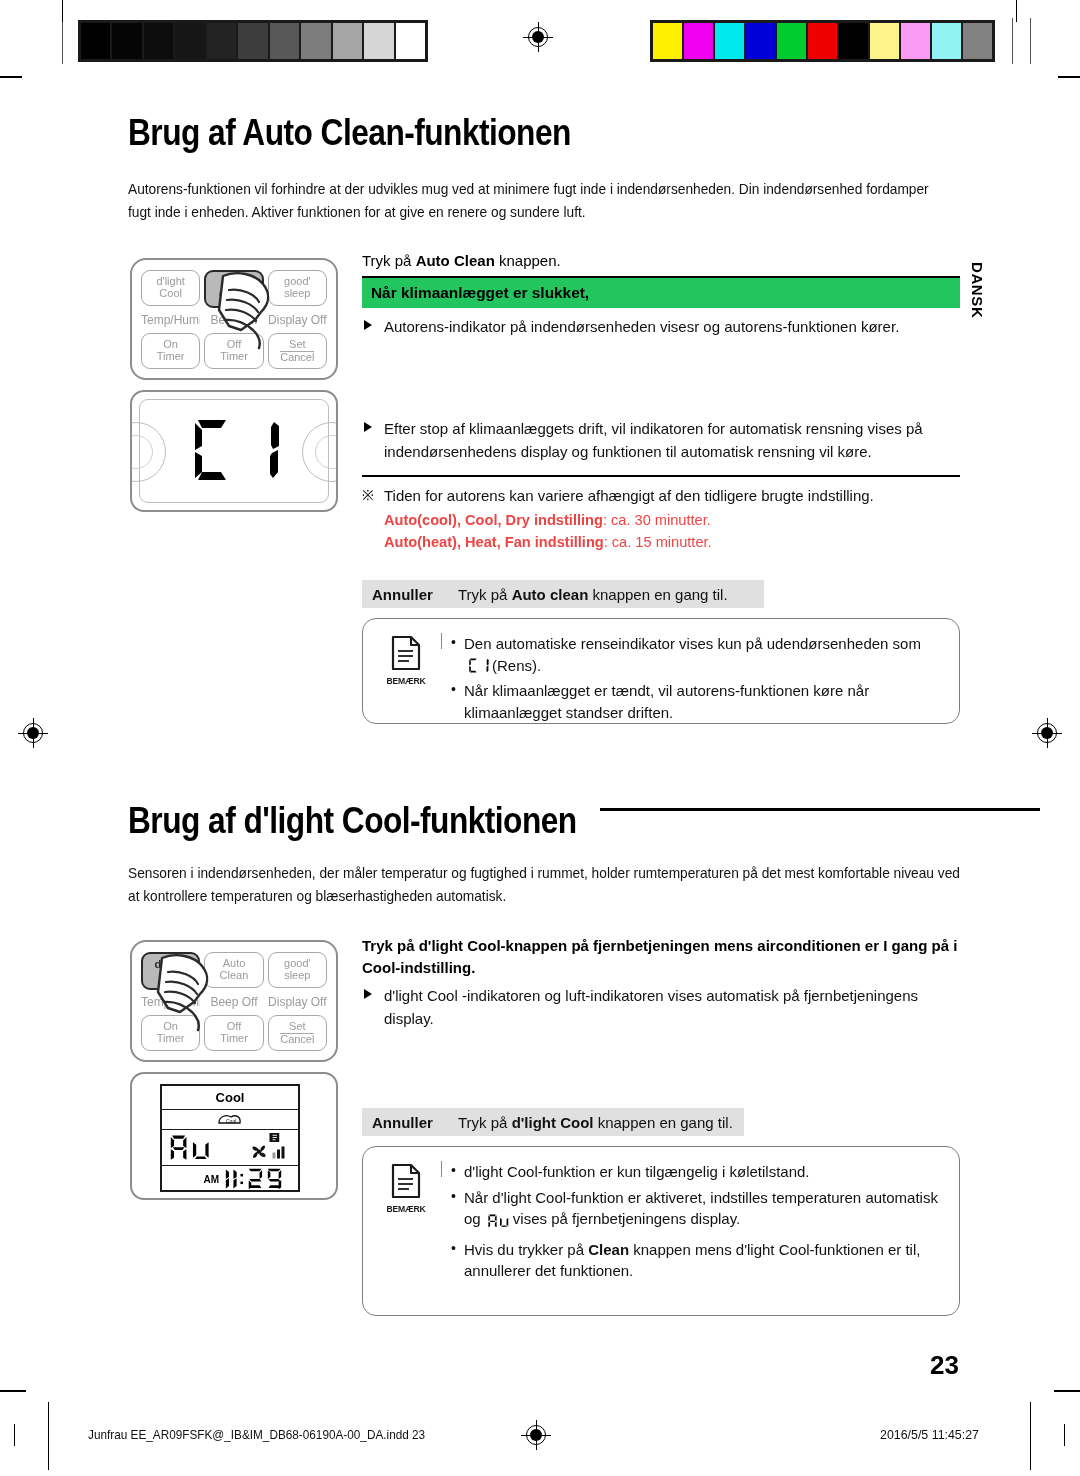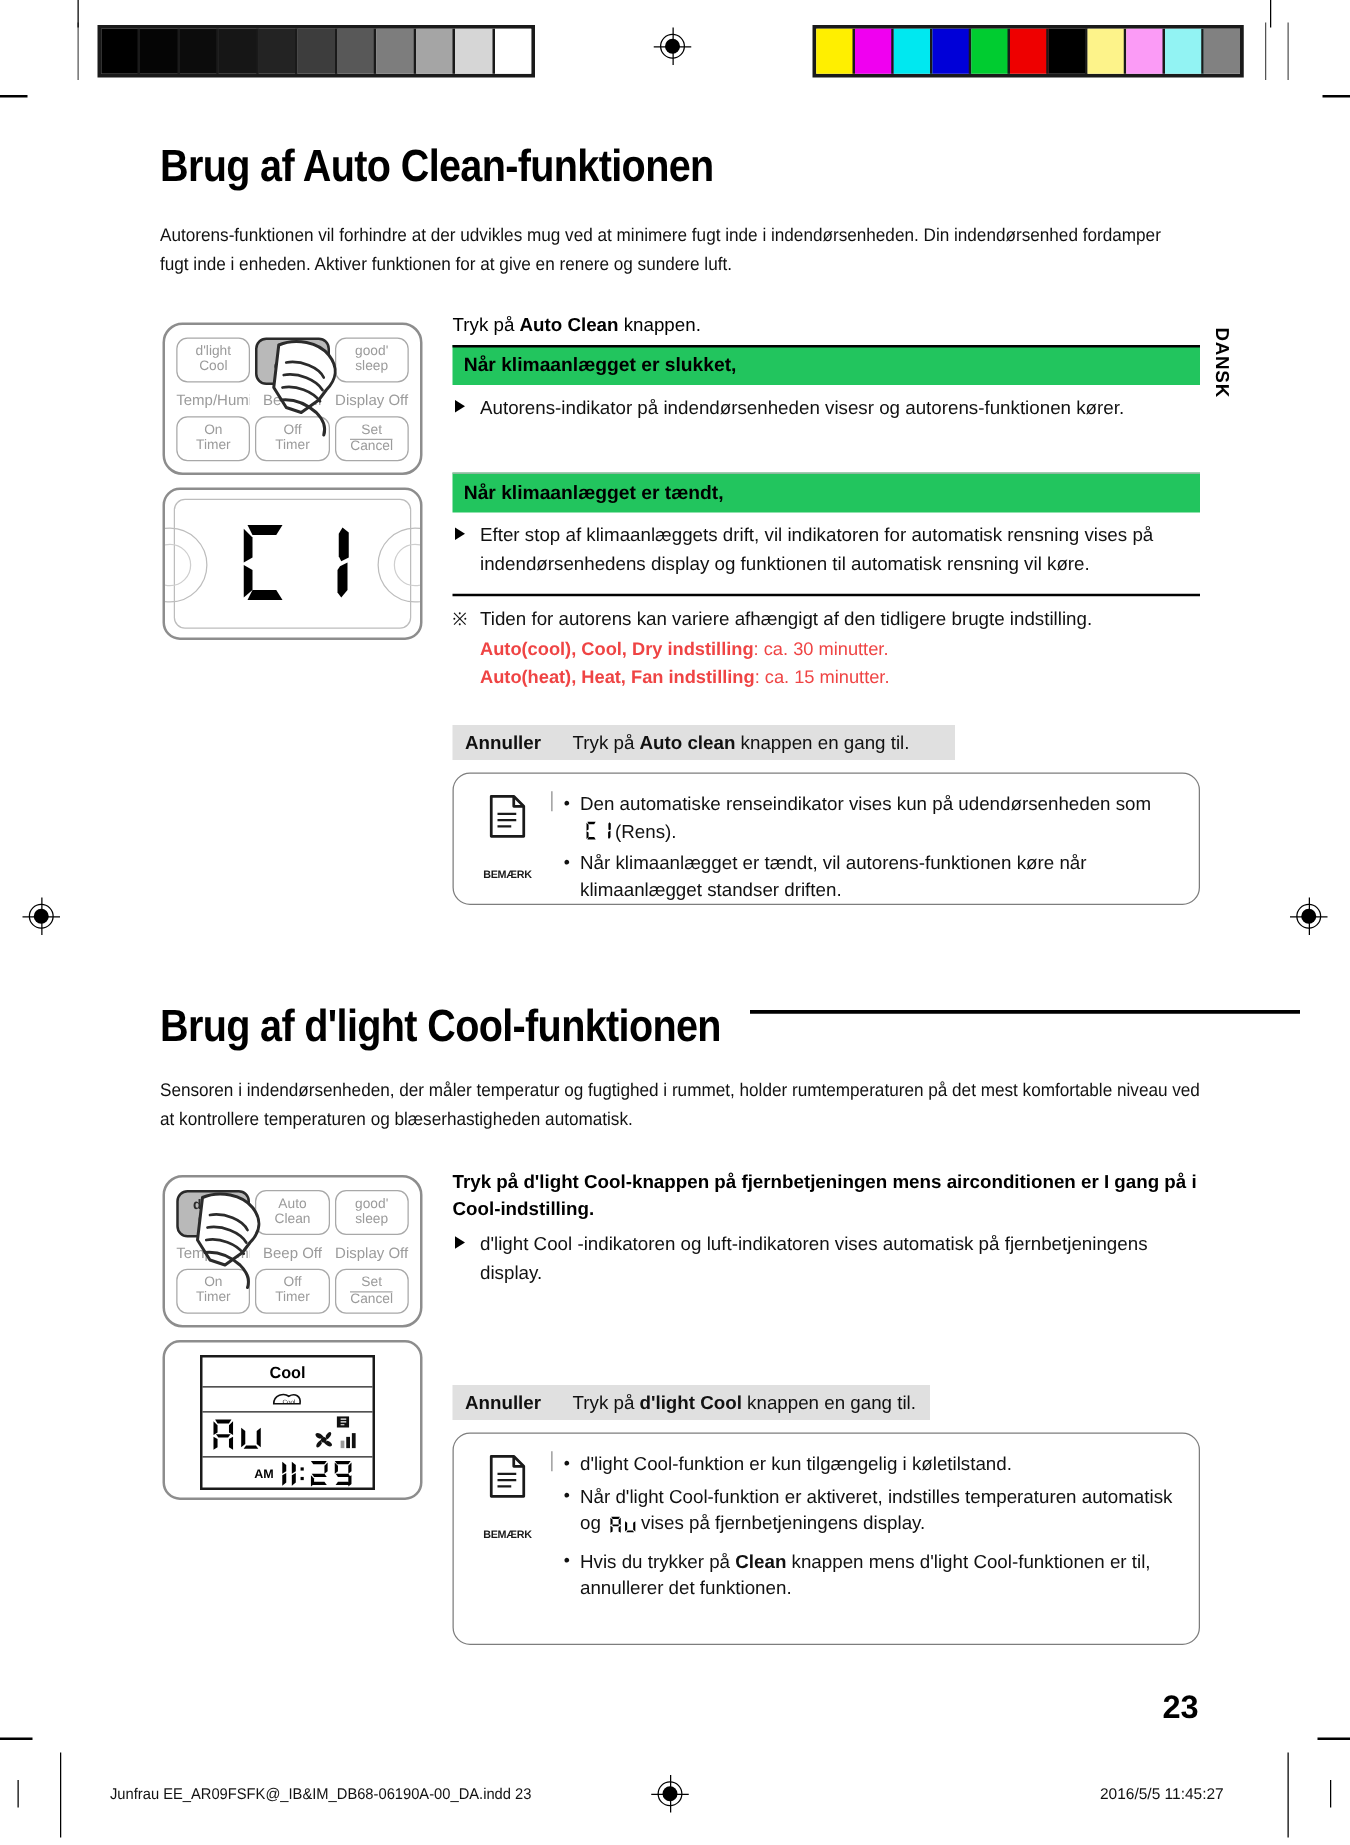--- a/index.html
+++ b/index.html
@@ -380,21 +380,21 @@
     position: absolute;
     left: 14px;
     top: 16px;
     width: 58px;
     text-align: center;
   }
   .note-icon-wrap .cap {
     font-size: 8.6px;
     font-weight: bold;
     letter-spacing: -0.2px;
-    margin-top: 18px;
+    margin-top: 1px;
     color: #1a1a1a;
   }
   .note-divider {
     position: absolute;
     left: 78px;
     top: 14px;
     width: 1.4px;
     height: 16px;
     background: #8a8a8a;
   }
@@ -618,21 +618,20 @@
     <span>Tryk på </span><b>Auto Clean</b><span> knappen.</span>
   </div>
 
   <div class="band topline" style="left:362px; top:276px; width:598px; height:32px;">Når klimaanlægget er slukket,</div>
 
   <div class="bullet" style="left:362px; top:316px; width:600px;">
     <span class="tri"></span>
     <span>Autorens-indikator på indendørsenheden visesr og autorens-funktionen kører.</span>
   </div>
 
-  <div class="band thinline" style="left:362px; top:378px; width:598px; height:32px;">Når klimaanlægget er tændt,</div>
 
   <div class="bullet" style="left:362px; top:418px; width:598px;">
     <span class="tri"></span>
     <span>Efter stop af klimaanlæggets drift, vil indikatoren for automatisk rensning vises på indendørsenhedens display og funktionen til automatisk rensning vil køre.</span>
   </div>
 
   <div class="hr-rule" style="left:362px; top:475px; width:598px;"></div>
 
   <div class="note-star" style="left:362px; top:485px; width:600px;">
     <span class="sym">※</span>

